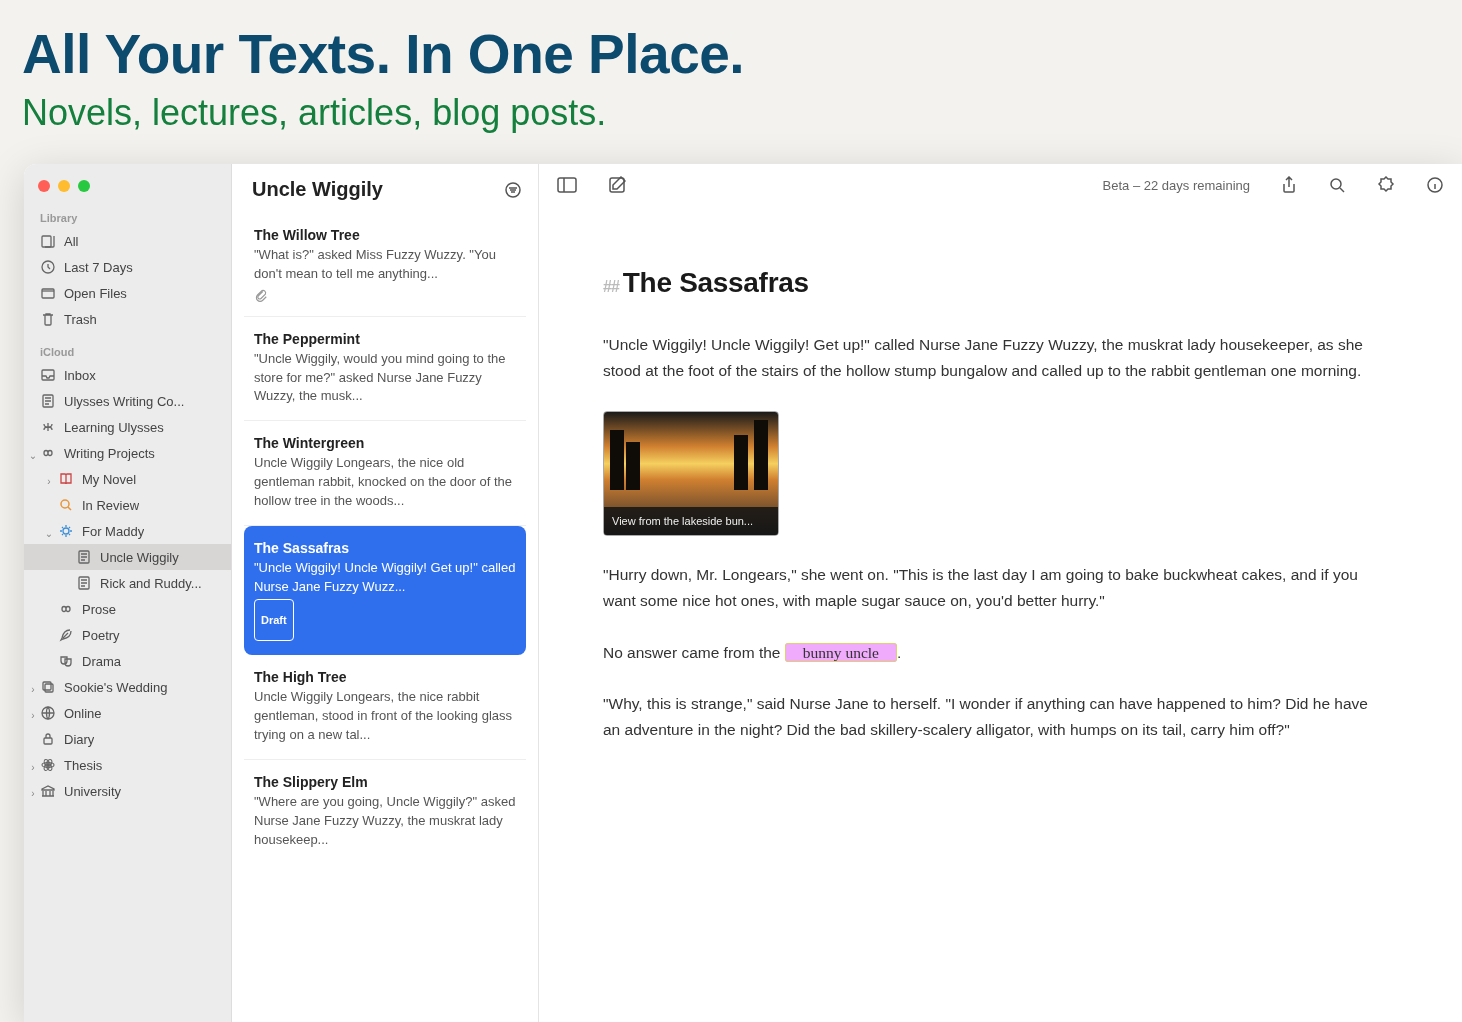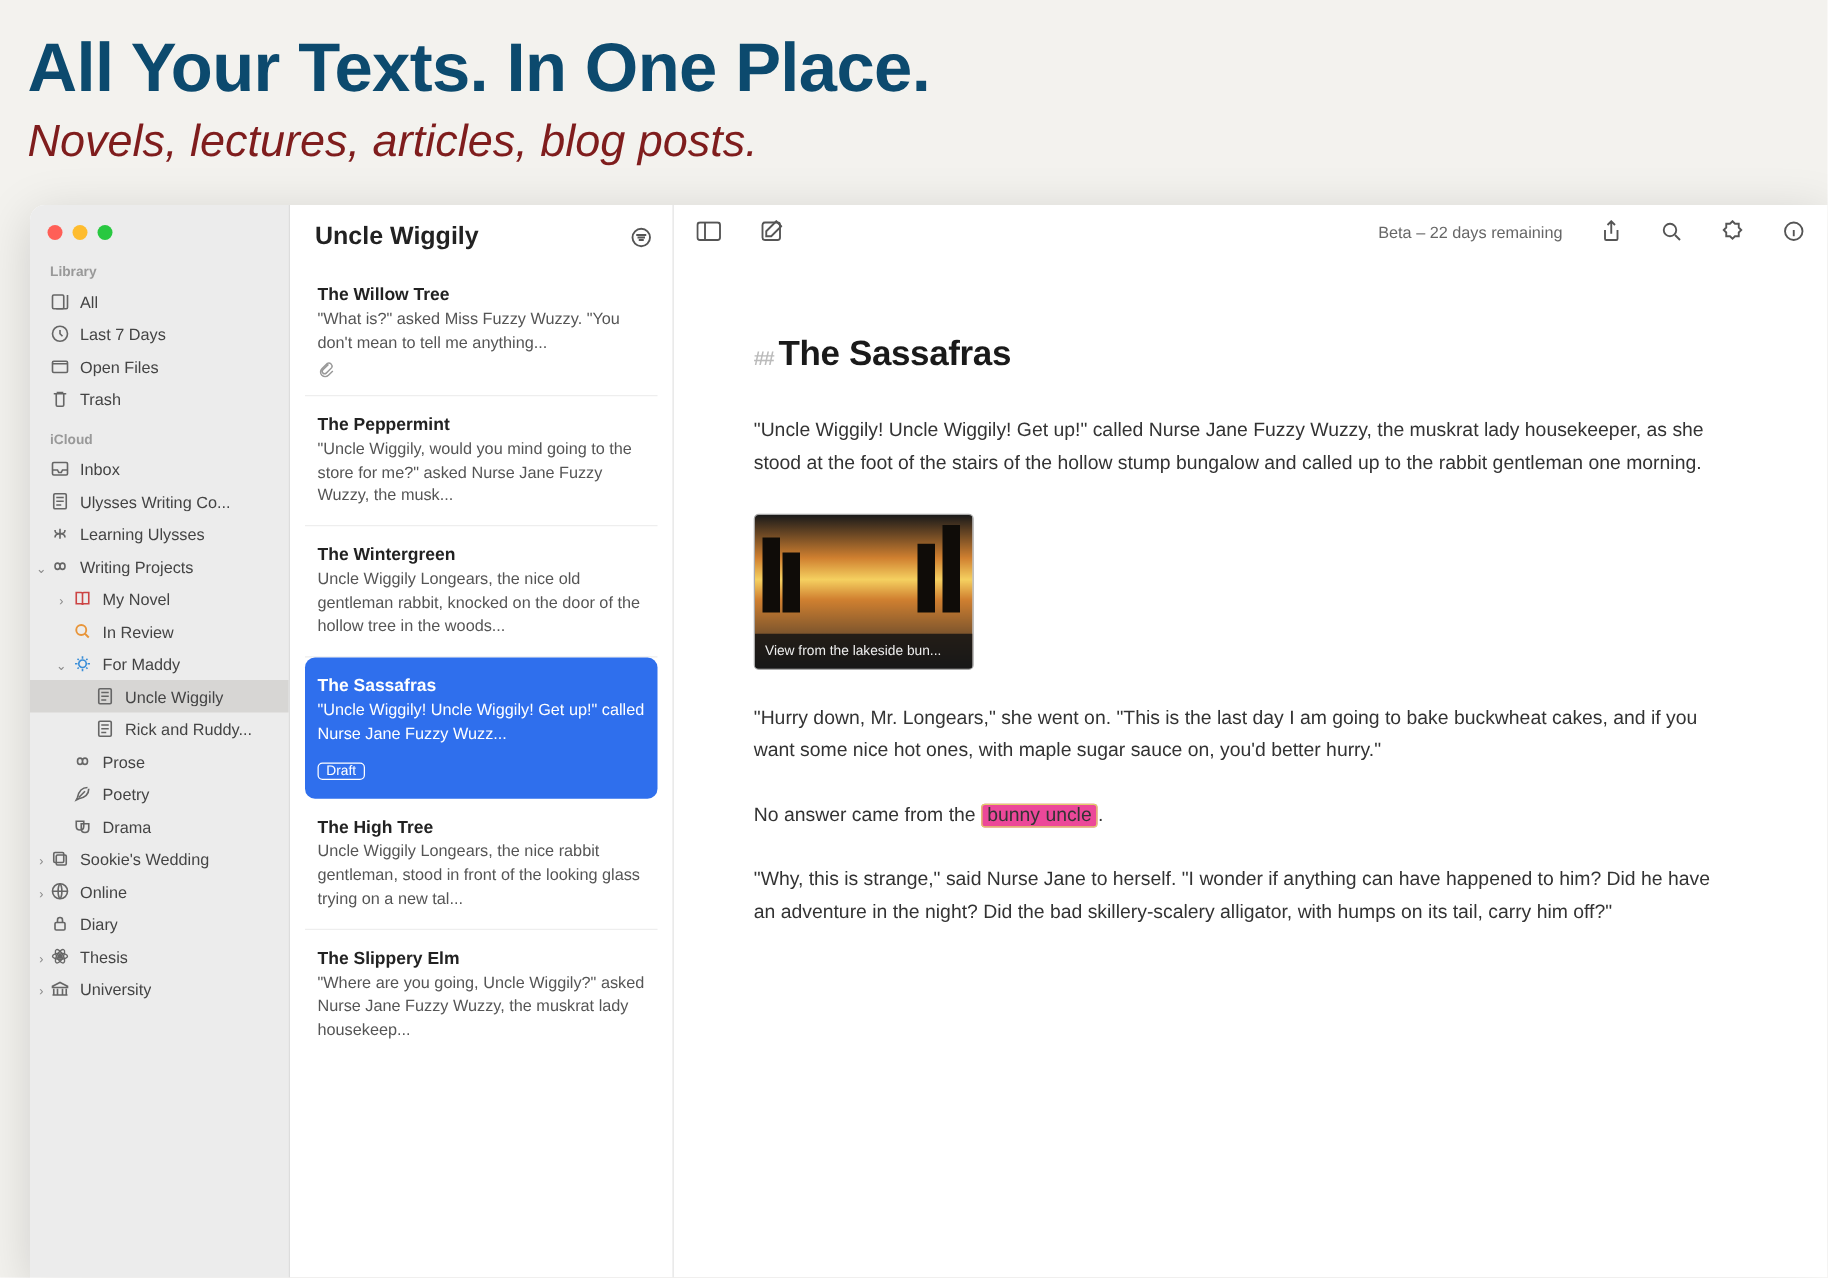--- a/index.html
+++ b/index.html
@@ -16,23 +16,22 @@
   }
   .hero h1 {
     font-size: 55px;
     font-weight: 700;
     color: #0c4a6e;
     letter-spacing: -0.5px;
   }
   .hero h2 {
     font-size: 36px;
     font-weight: 400;
-    color: #7f1d1d;
+    color: #15803d;
     margin-top: 6px;
-    font-style: italic;
   }
   .window {
     position: absolute;
     top: 164px;
     left: 24px;
     right: 0;
     bottom: 0;
     background: #fff;
     border-radius: 12px 0 0 0;
     box-shadow: 0 8px 40px rgba(0,0,0,0.15);
@@ -135,26 +134,26 @@
     background: #2f6fed;
     border-radius: 8px;
     border-bottom: none;
   }
   .list-item.selected .title,
   .list-item.selected .preview { color: #fff; }
   .list-item .attachment-icon { color: #999; font-size: 14px; margin-top: 4px; }
   .badge {
     display: inline-block;
     font-size: 11px;
-    font-weight: 400;
+    font-weight: 700;
     color: #fff;
     border: 1.5px solid #fff;
     border-radius: 4px;
-    padding: 0 6px;
-    margin-top: 14px;
+    padding: 14px 6px;
+    margin-top: 3px;
   }
 
   .editor {
     flex: 1;
     display: flex;
     flex-direction: column;
   }
   .toolbar {
     display: flex;
     align-items: center;
@@ -191,24 +190,25 @@
     color: #eee;
     font-size: 11px;
     padding: 5px 8px;
     white-space: nowrap;
     overflow: hidden;
     text-overflow: ellipsis;
     position: relative;
   }
   .img-area { height: 95px; position:relative; }
   .highlight {
-    background: #ec4899;
+    background: #f0abfc;
     border: 1px solid #e0cf6a;
     border-radius: 3px;
-    padding: 0 4px;
+    padding: 0 17px;
+    font-family: Liberation Serif, serif;
   }
   svg { display: block; }
 </style>
 </head>
 <body>
 
 <div class="hero">
   <h1>All Your Texts. In One Place.</h1>
   <h2>Novels, lectures, articles, blog posts.</h2>
 </div>

